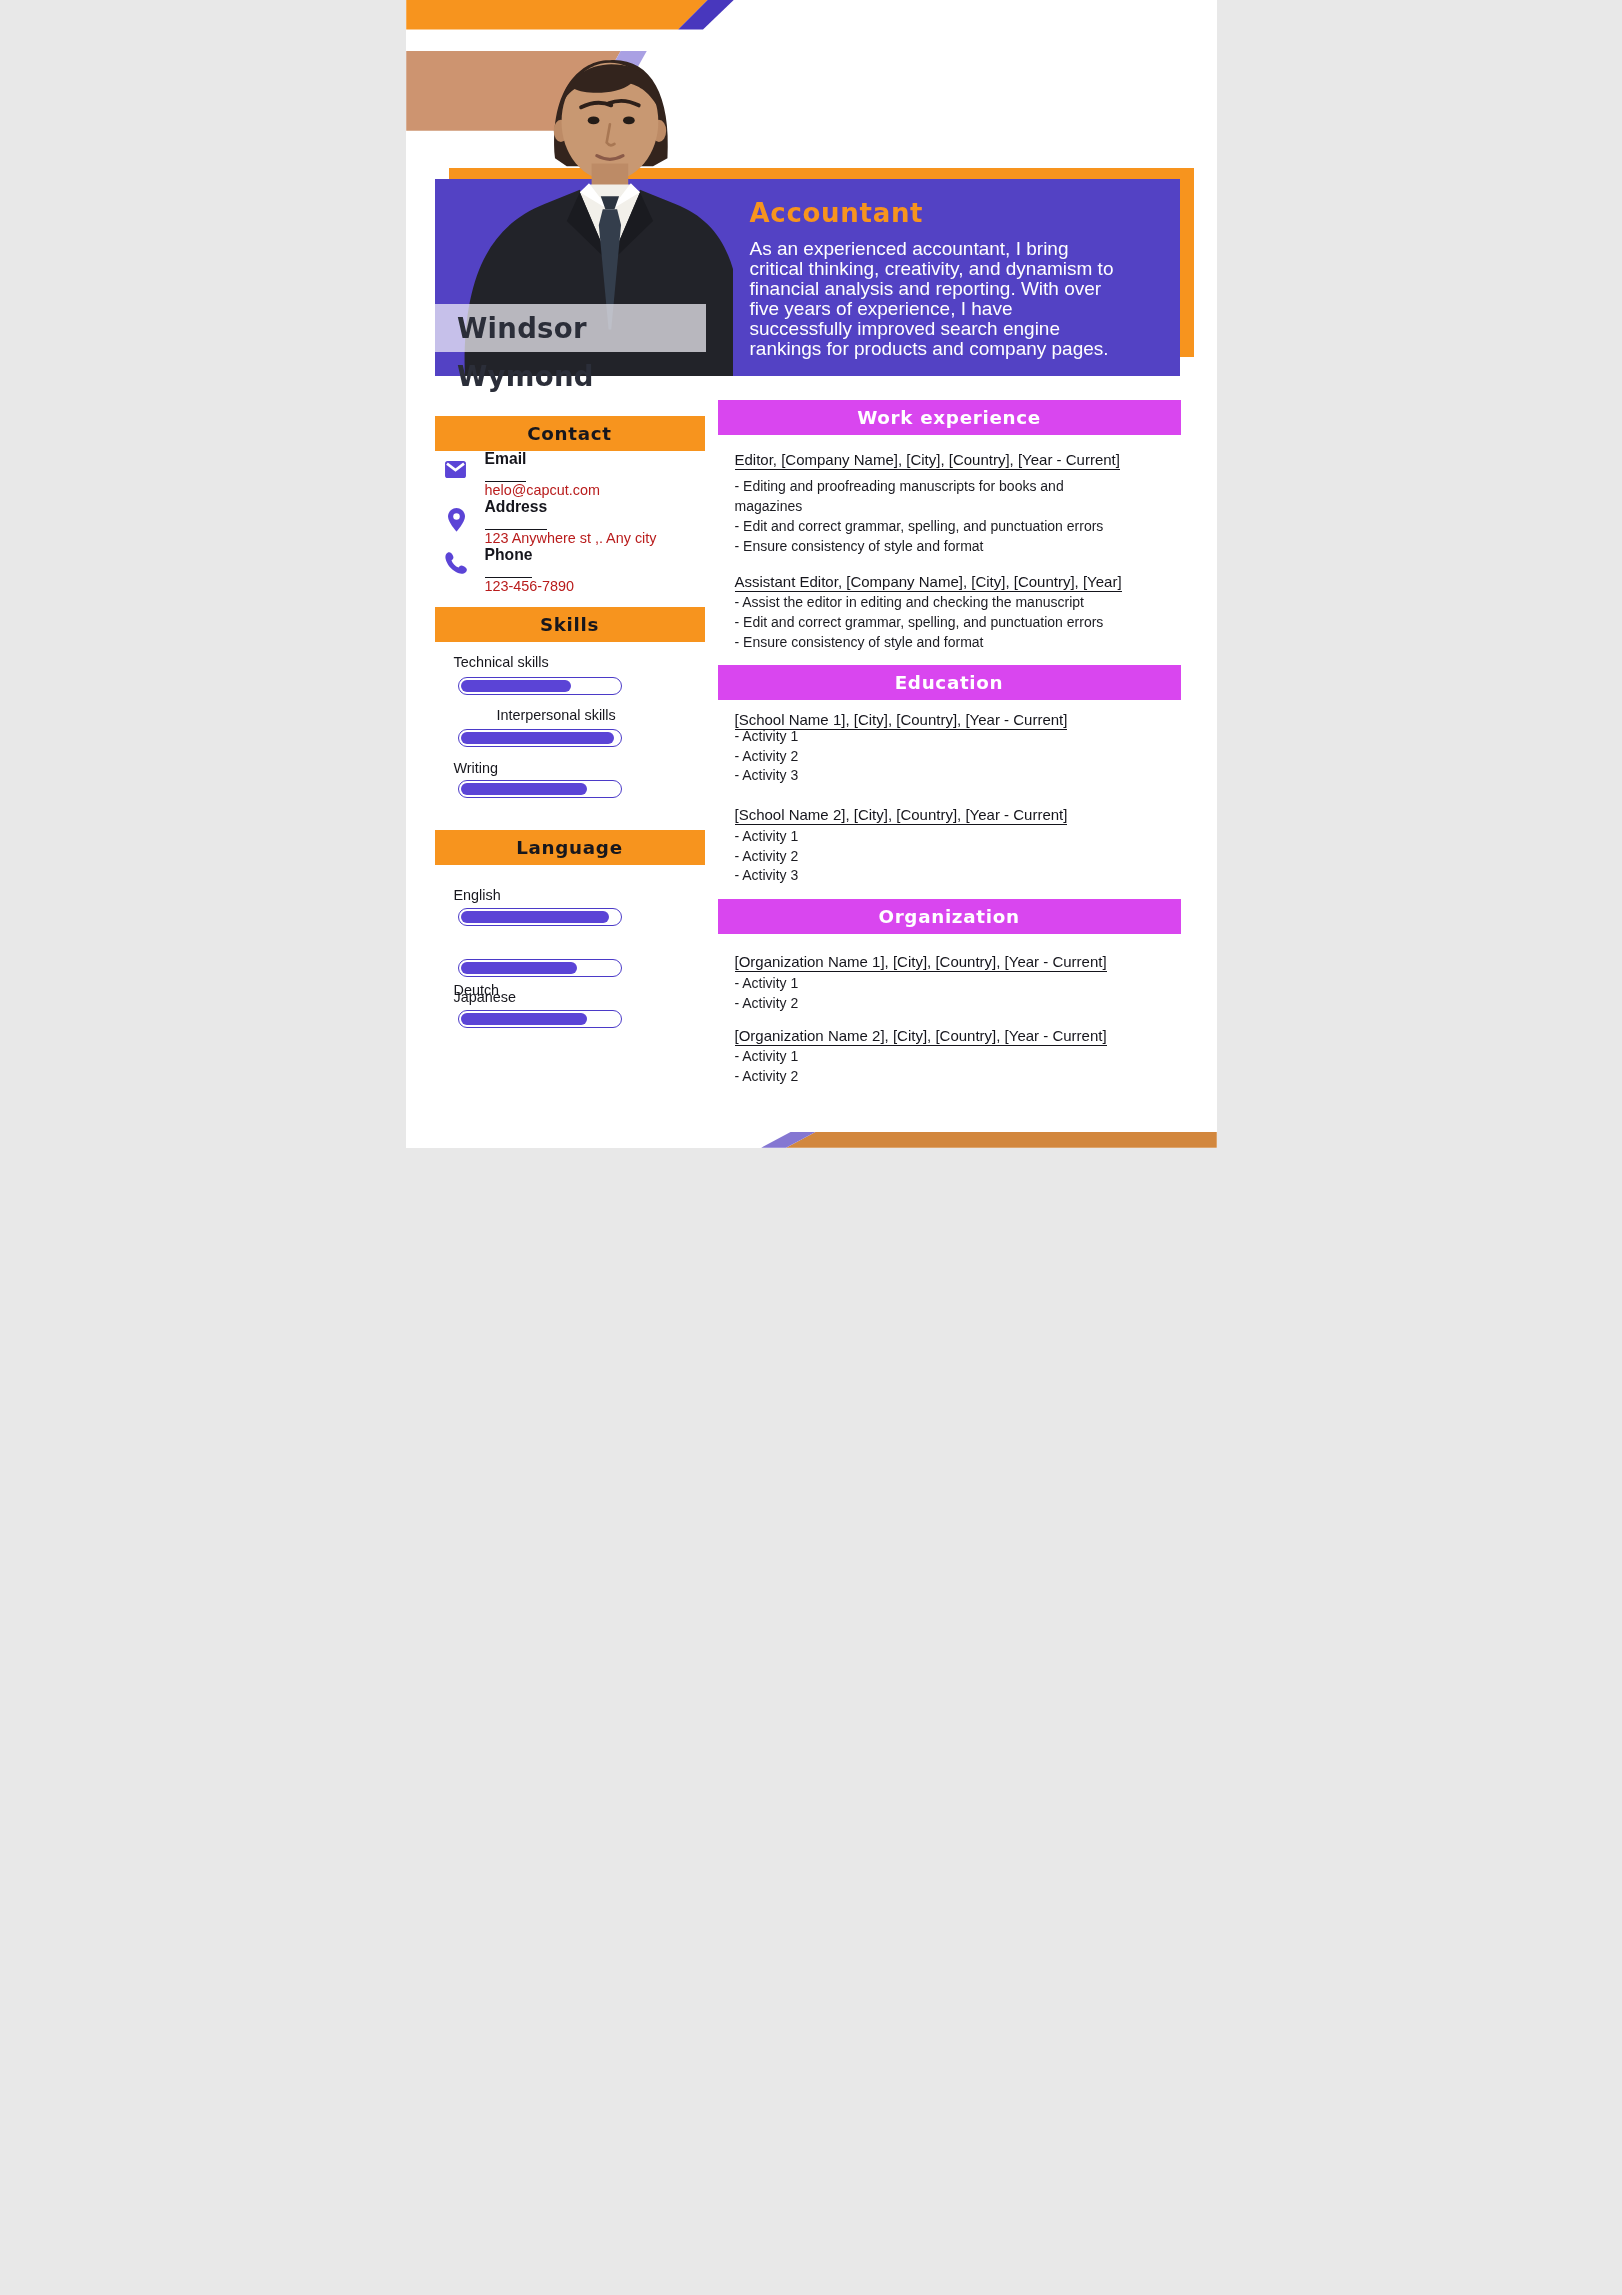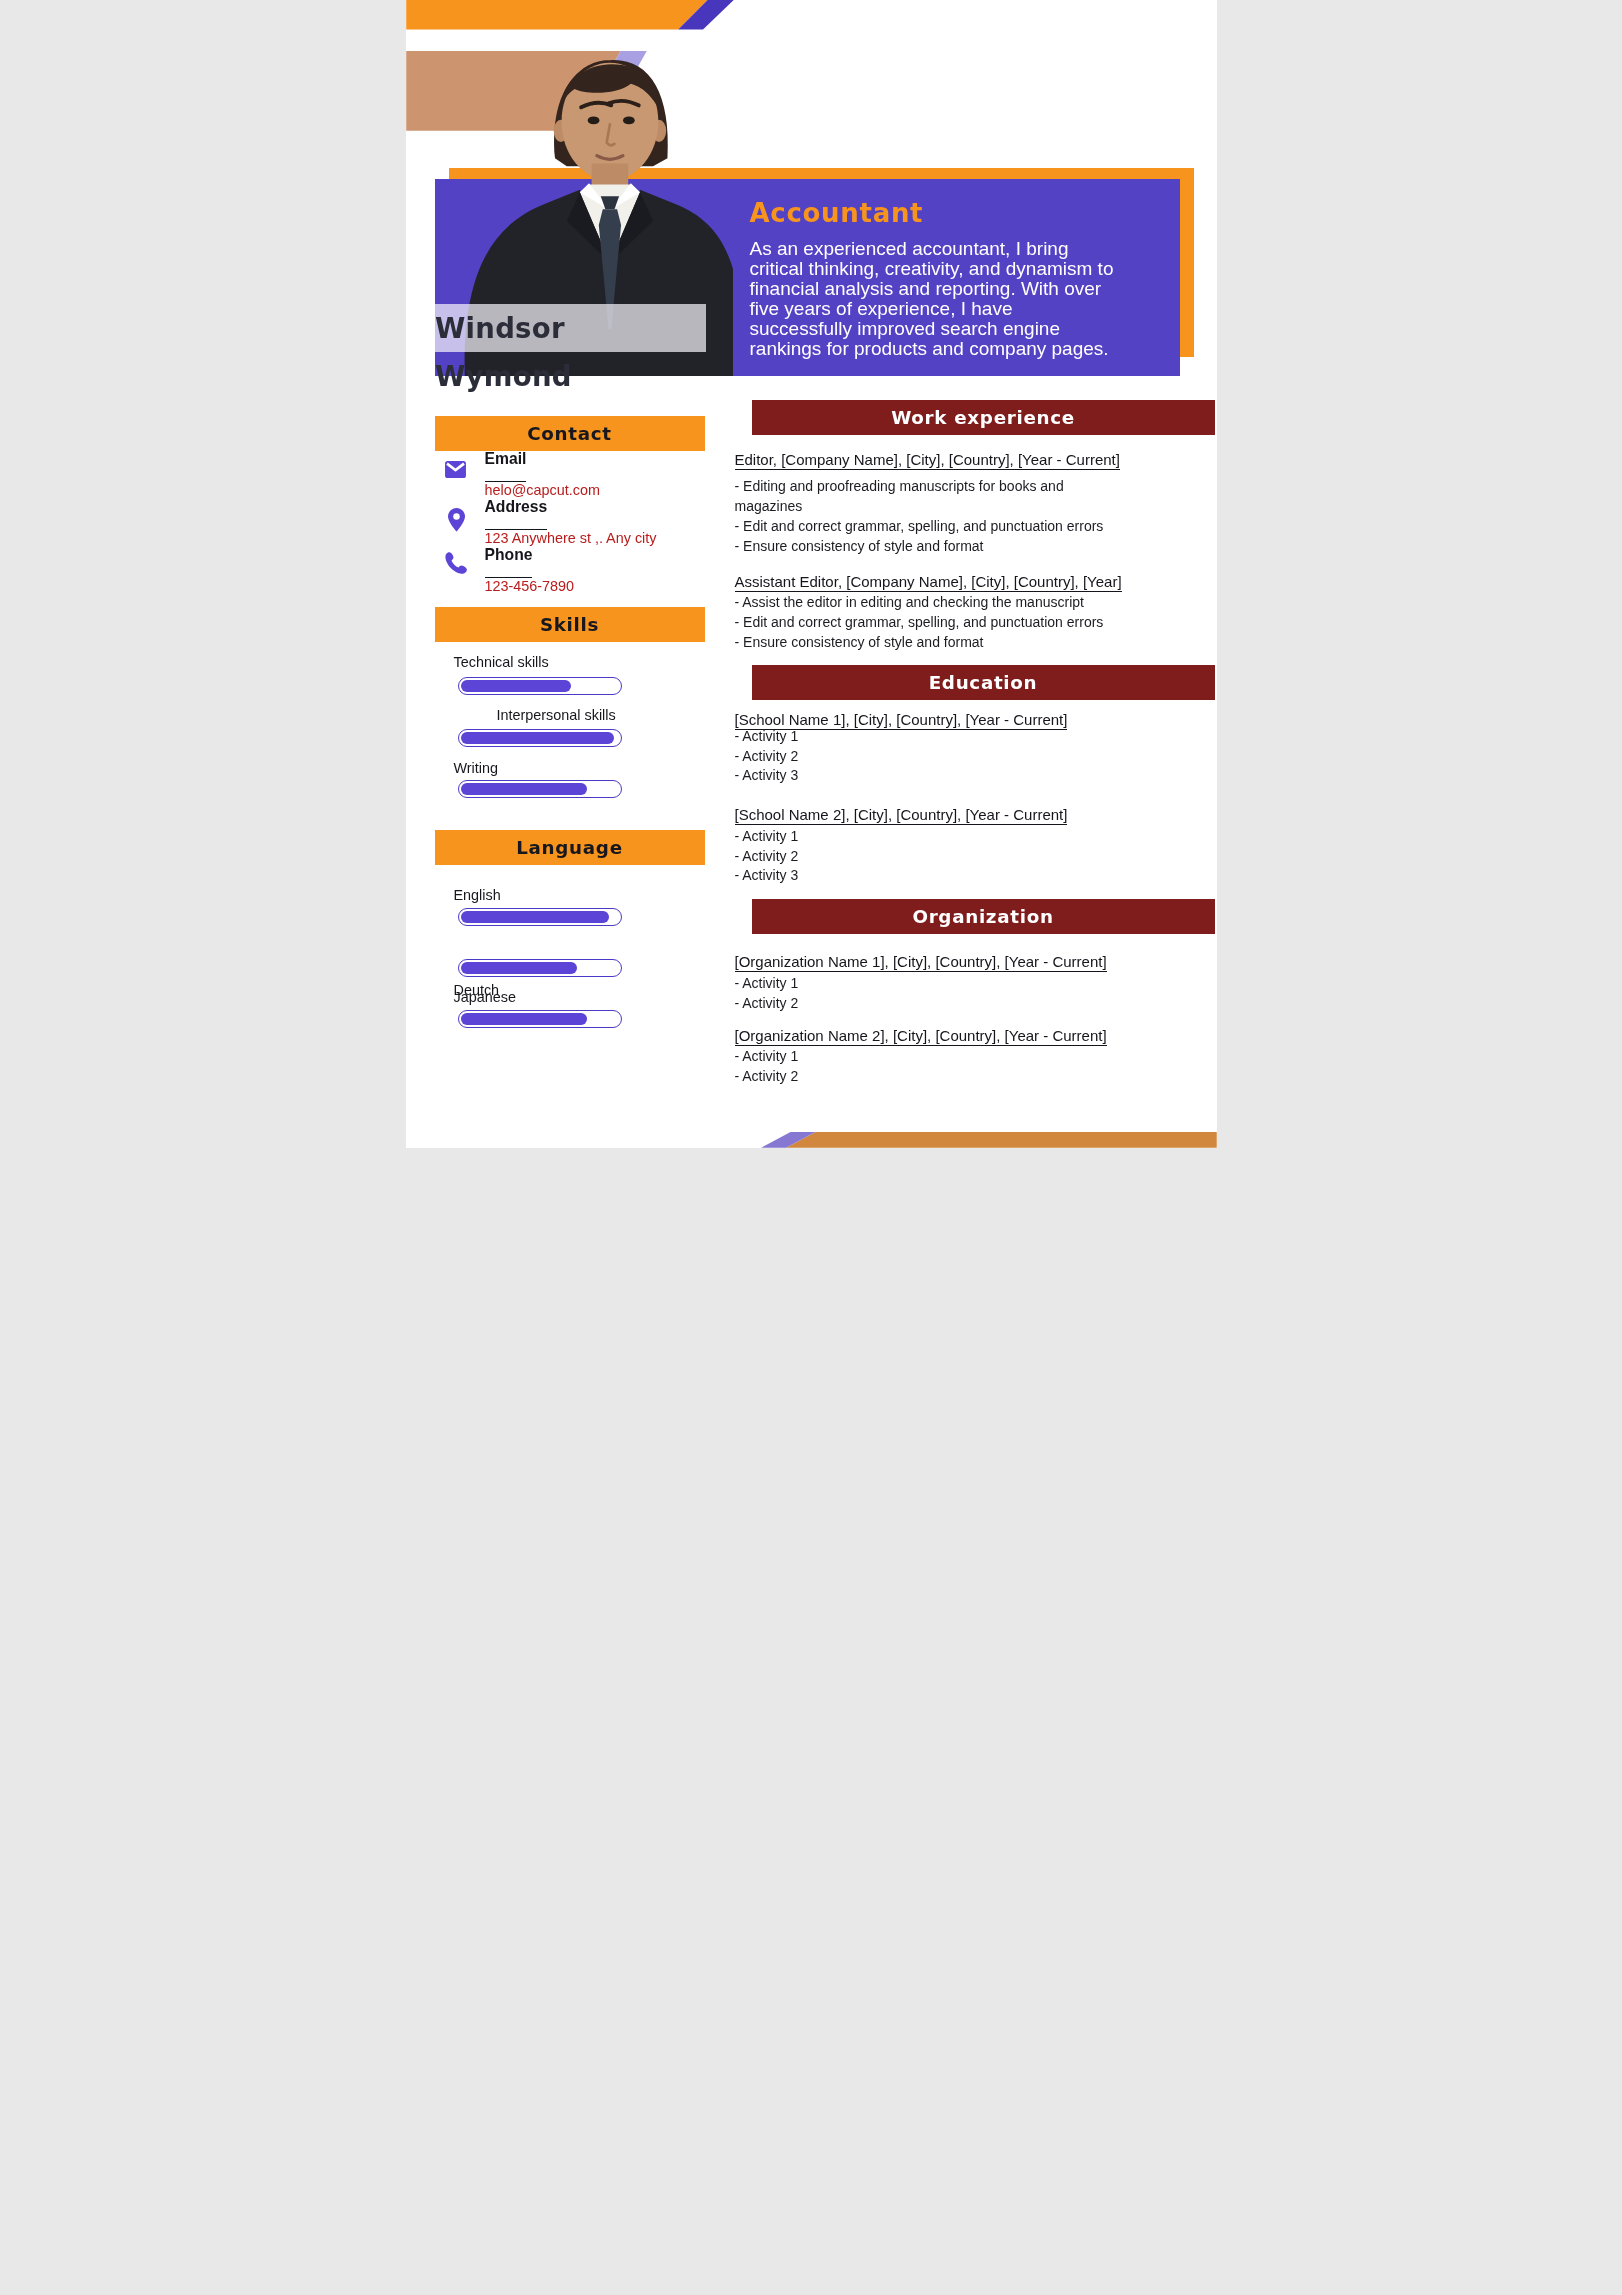--- a/index.html
+++ b/index.html
@@ -6,31 +6,31 @@
   .page{position:relative;width:811px;height:1148px;background:#ffffff;overflow:hidden;
         font-family:"Liberation Sans",sans-serif;margin:0 auto;}
   .abs{position:absolute;}
   svg{display:block;}
 
   
   .hero-orange{left:43px;top:168px;width:745px;height:189px;background:#F7941E;}
   .hero-band{left:29.4px;top:179px;width:745px;height:197px;background:#5342C4;}
   .photo-wrap{left:39px;top:55px;width:288px;height:321px;overflow:hidden;}
   .name-band{left:29.4px;top:304px;width:271px;height:48px;background:rgba(243,241,248,0.72);}
-  .name-band .name{line-height:48px;font-size:27.5px;font-weight:700;
+  .name-band .name{line-height:48px;padding-left:22px;font-size:27.5px;font-weight:700;
         color:#2b2e39;font-family:"DejaVu Sans",sans-serif;letter-spacing:0.3px;}
   .hero-title{left:344px;top:198px;font-family:"DejaVu Sans",sans-serif;font-weight:800;
         font-size:26px;color:#F7941E;letter-spacing:0.7px;}
   .hero-summary{left:344px;top:239px;width:365px;font-size:19px;line-height:20px;color:#ffffff;}
 
   
   .sec{height:35px;text-align:center;line-height:35px;font-family:"DejaVu Sans",sans-serif;
         font-weight:800;font-size:18.3px;letter-spacing:0.7px;}
   .sec.left{left:29px;width:270px;background:#F7941E;color:#17171d;}
-  .sec.right{left:346px;width:463px;background:#7f1d1d;color:#ffffff;}
+  .sec.right{left:312px;width:463px;background:#d946ef;color:#ffffff;}
 
   
   .c-label{font-size:15.7px;font-weight:700;color:#15151c;border-bottom:1.3px solid #15151c;
         padding-bottom:13px;display:inline-block;}
   .c-value{font-size:14.4px;color:#b91c1c;}
 
   
   .bar-label{font-size:14.4px;color:#17171d;}
   .bar{width:164px;height:18.3px;border:1.3px solid #4B3AC8;border-radius:9.8px;
         box-sizing:border-box;padding:2px;background:#ffffff;}

